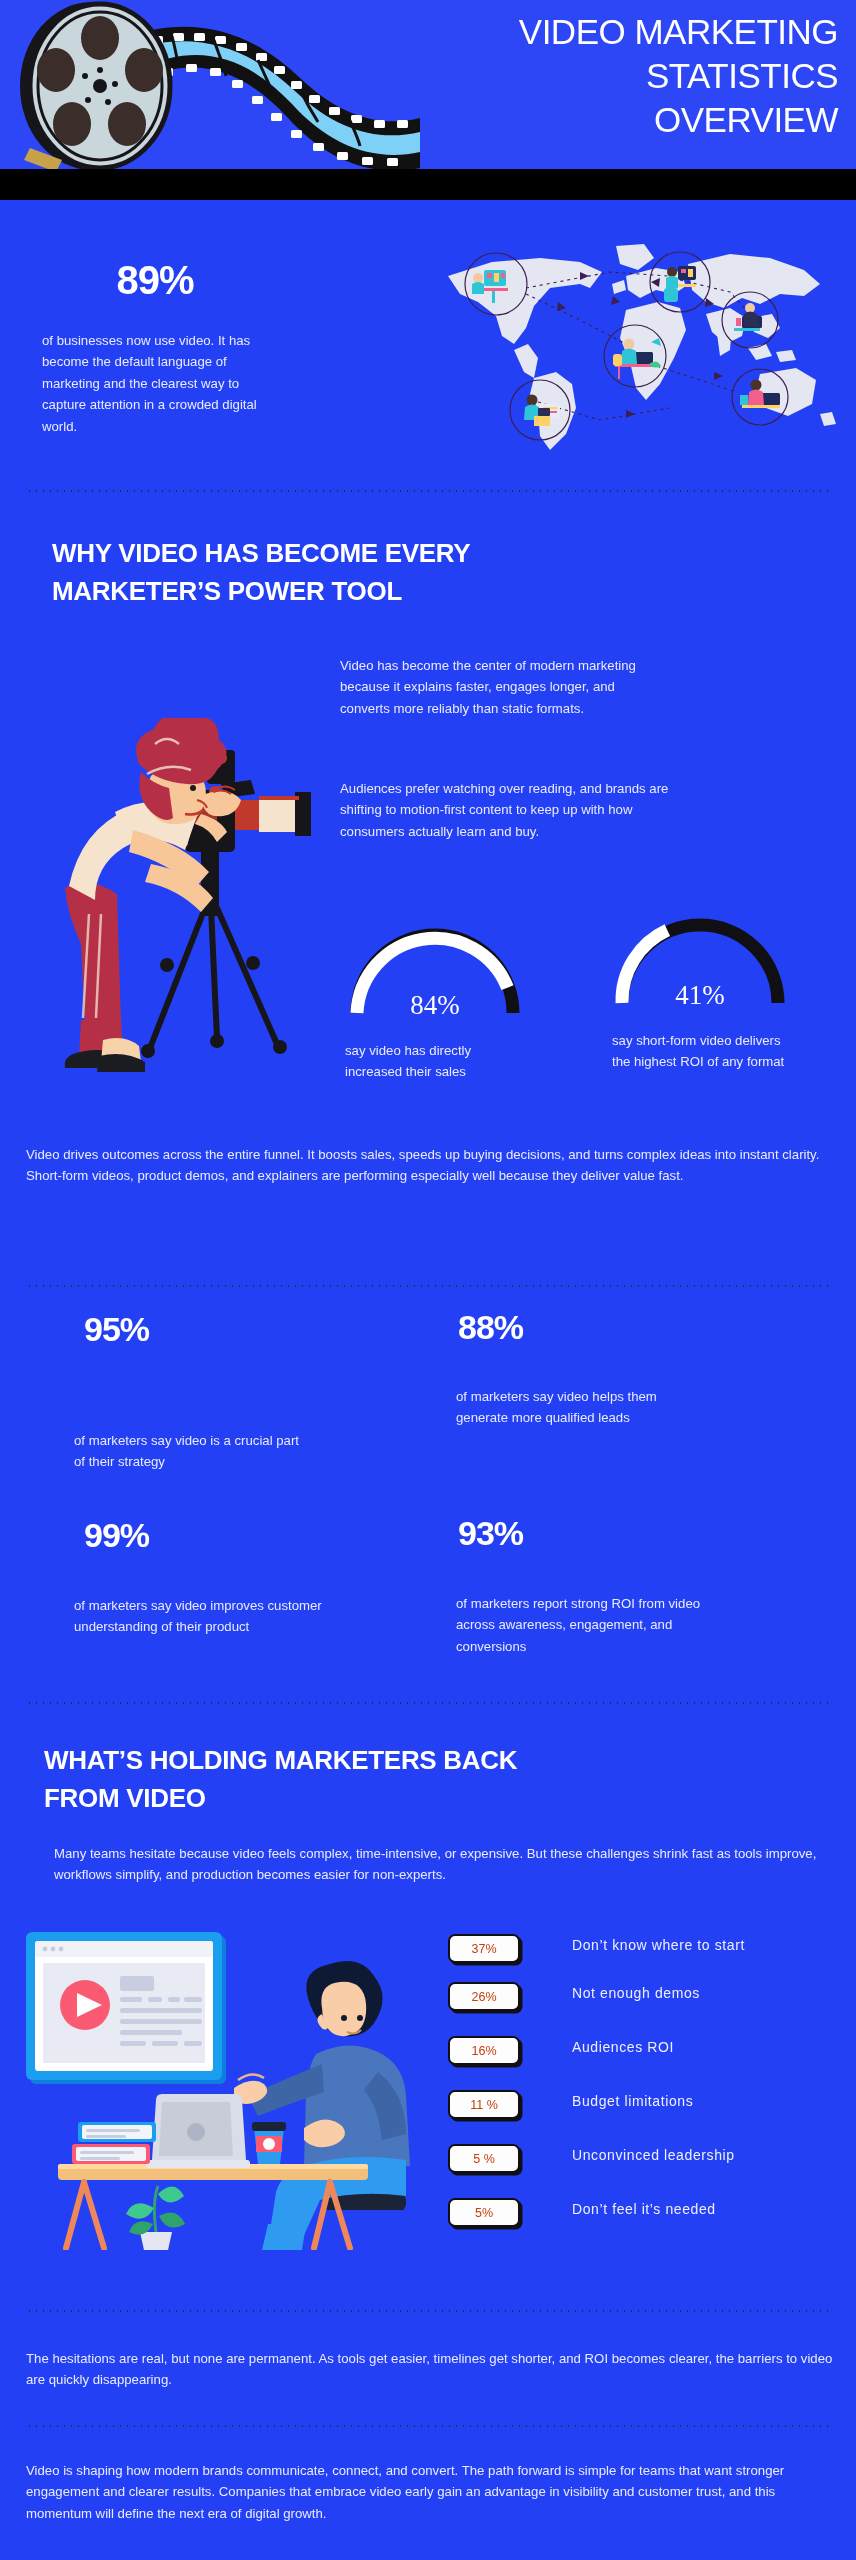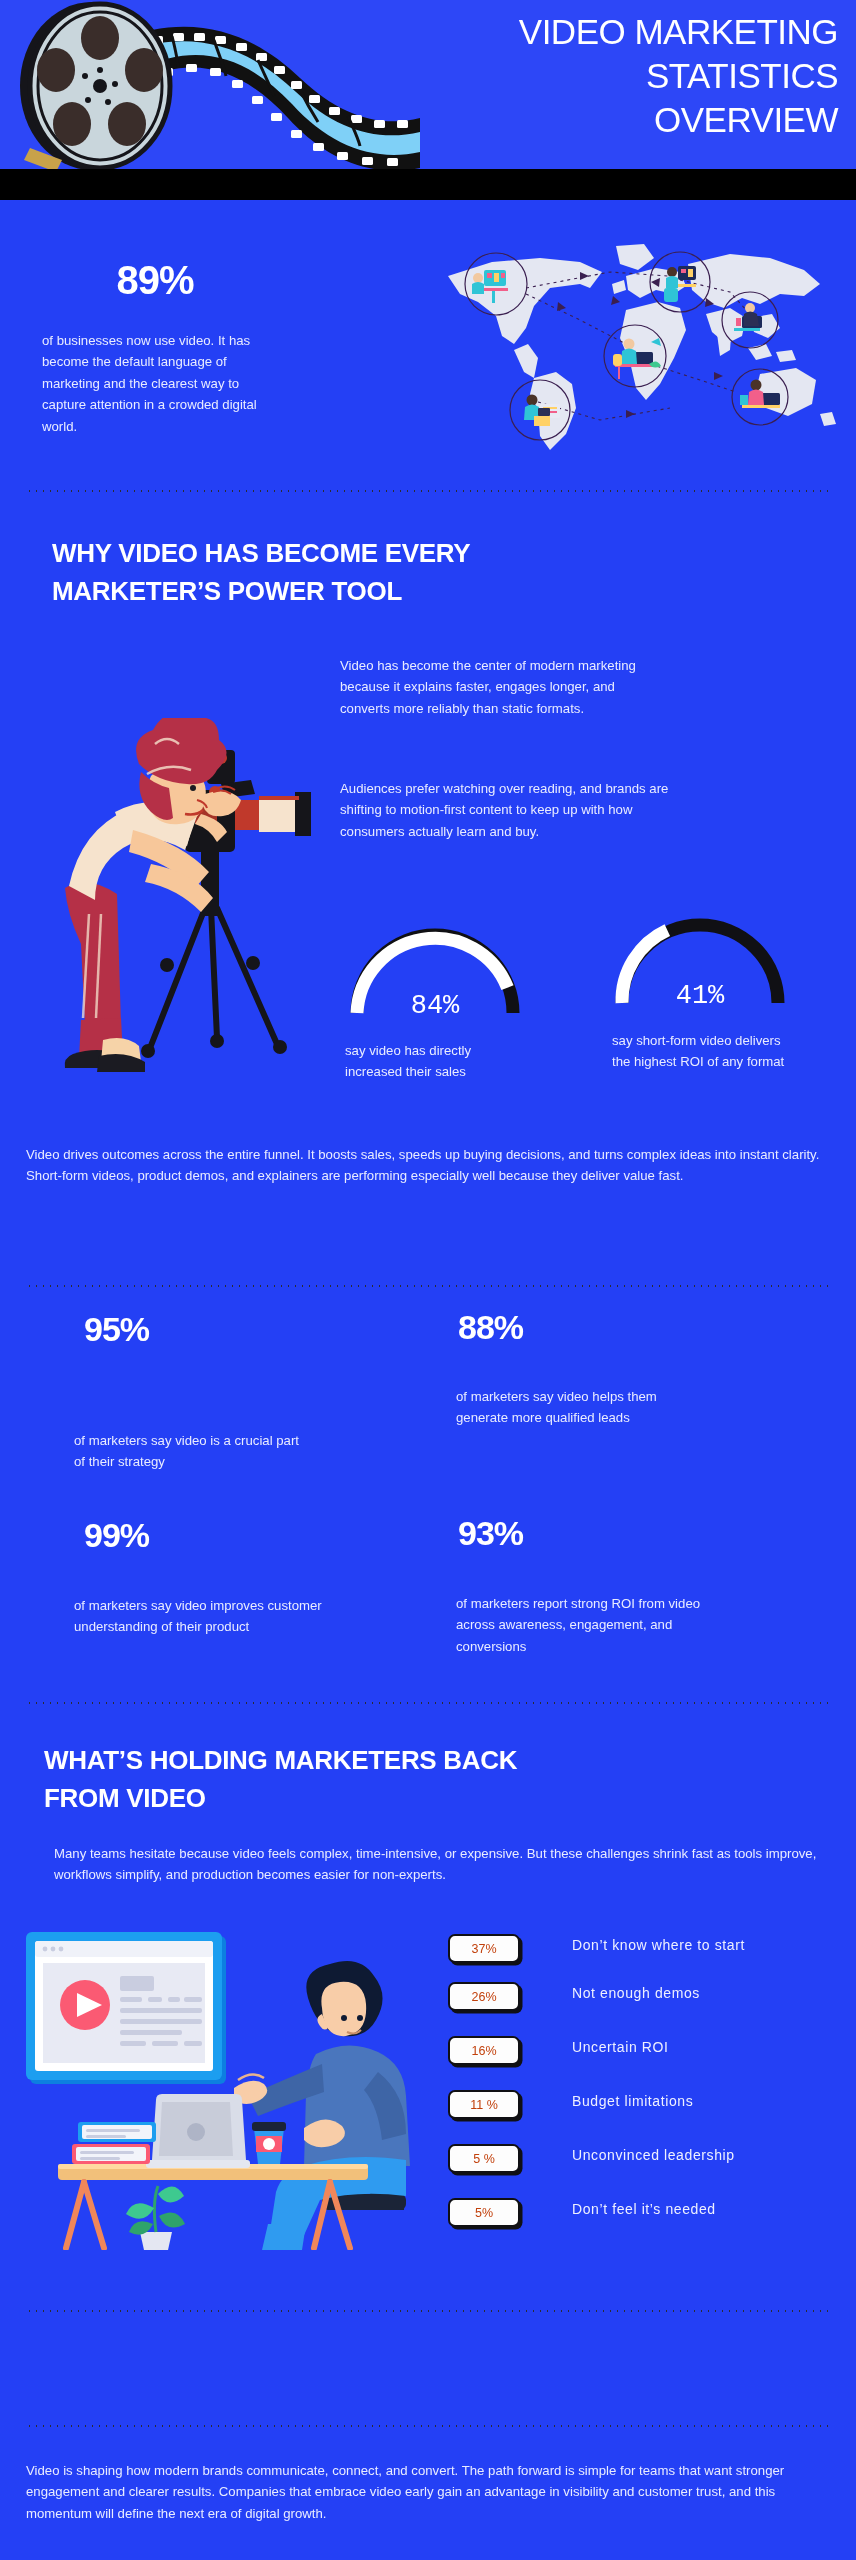--- a/index.html
+++ b/index.html
@@ -62,21 +62,21 @@
   .why-head { position:absolute; left:52px; top:535px; width:560px; }
   .why-p1 { position:absolute; left:340px; top:655px; width:310px; }
   .why-p2 { position:absolute; left:340px; top:778px; width:330px; }
   .camerawoman { position:absolute; left:55px; top:718px; width:265px; height:390px; }
 
   
   .gauge { position:absolute; width:180px; height:104px; }
   .gauge svg { display:block; }
   .gauge .gval {
     position:absolute; left:0; bottom:-2px; width:180px; text-align:center;
-    color:#fff; font-size:27px; font-family:Liberation Mono, monospace;
+    color:#fff; font-size:27px; font-family:Liberation Serif, serif;
   }
   .gauge-cap { position:absolute; width:175px; }
 
   
   .quad-num { position:absolute; font-size:34px; }
   .quad-txt { position:absolute; width:230px; }
 
   
   .barrier-row { position:absolute; left:448px; height:30px; }
   .chip {
@@ -503,35 +503,36 @@
   <div class="barrier-row" style="top:1934px;">
     <div class="chip">37%</div>
     <div class="blabel">Don’t know where to start</div>
   </div>
   <div class="barrier-row" style="top:1982px;">
     <div class="chip">26%</div>
     <div class="blabel">Not enough demos</div>
   </div>
   <div class="barrier-row" style="top:2036px;">
     <div class="chip">16%</div>
-    <div class="blabel">Uncertain ROI</div>
+    <div class="blabel">Audiences ROI</div>
   </div>
   <div class="barrier-row" style="top:2090px;">
     <div class="chip">11 %</div>
     <div class="blabel">Budget limitations</div>
   </div>
   <div class="barrier-row" style="top:2144px;">
     <div class="chip">5 %</div>
     <div class="blabel">Unconvinced leadership</div>
   </div>
   <div class="barrier-row" style="top:2198px;">
     <div class="chip">5%</div>
     <div class="blabel">Don’t feel it’s needed</div>
   </div>
 
   <div class="divider" style="left:26px; top:2310px; width:804px;"></div>
 
+  <div class="body-text closing1">The hesitations are real, but none are permanent. As tools get easier, timelines get shorter, and ROI becomes clearer, the barriers to video are quickly disappearing.</div>
 
   <div class="divider" style="left:26px; top:2425px; width:804px;"></div>
 
   <div class="body-text closing2">Video is shaping how modern brands communicate, connect, and convert. The path forward is simple for teams that want stronger engagement and clearer results. Companies that embrace video early gain an advantage in visibility and customer trust, and this momentum will define the next era of digital growth.</div>
 
 </div>
 
 </body></html>

